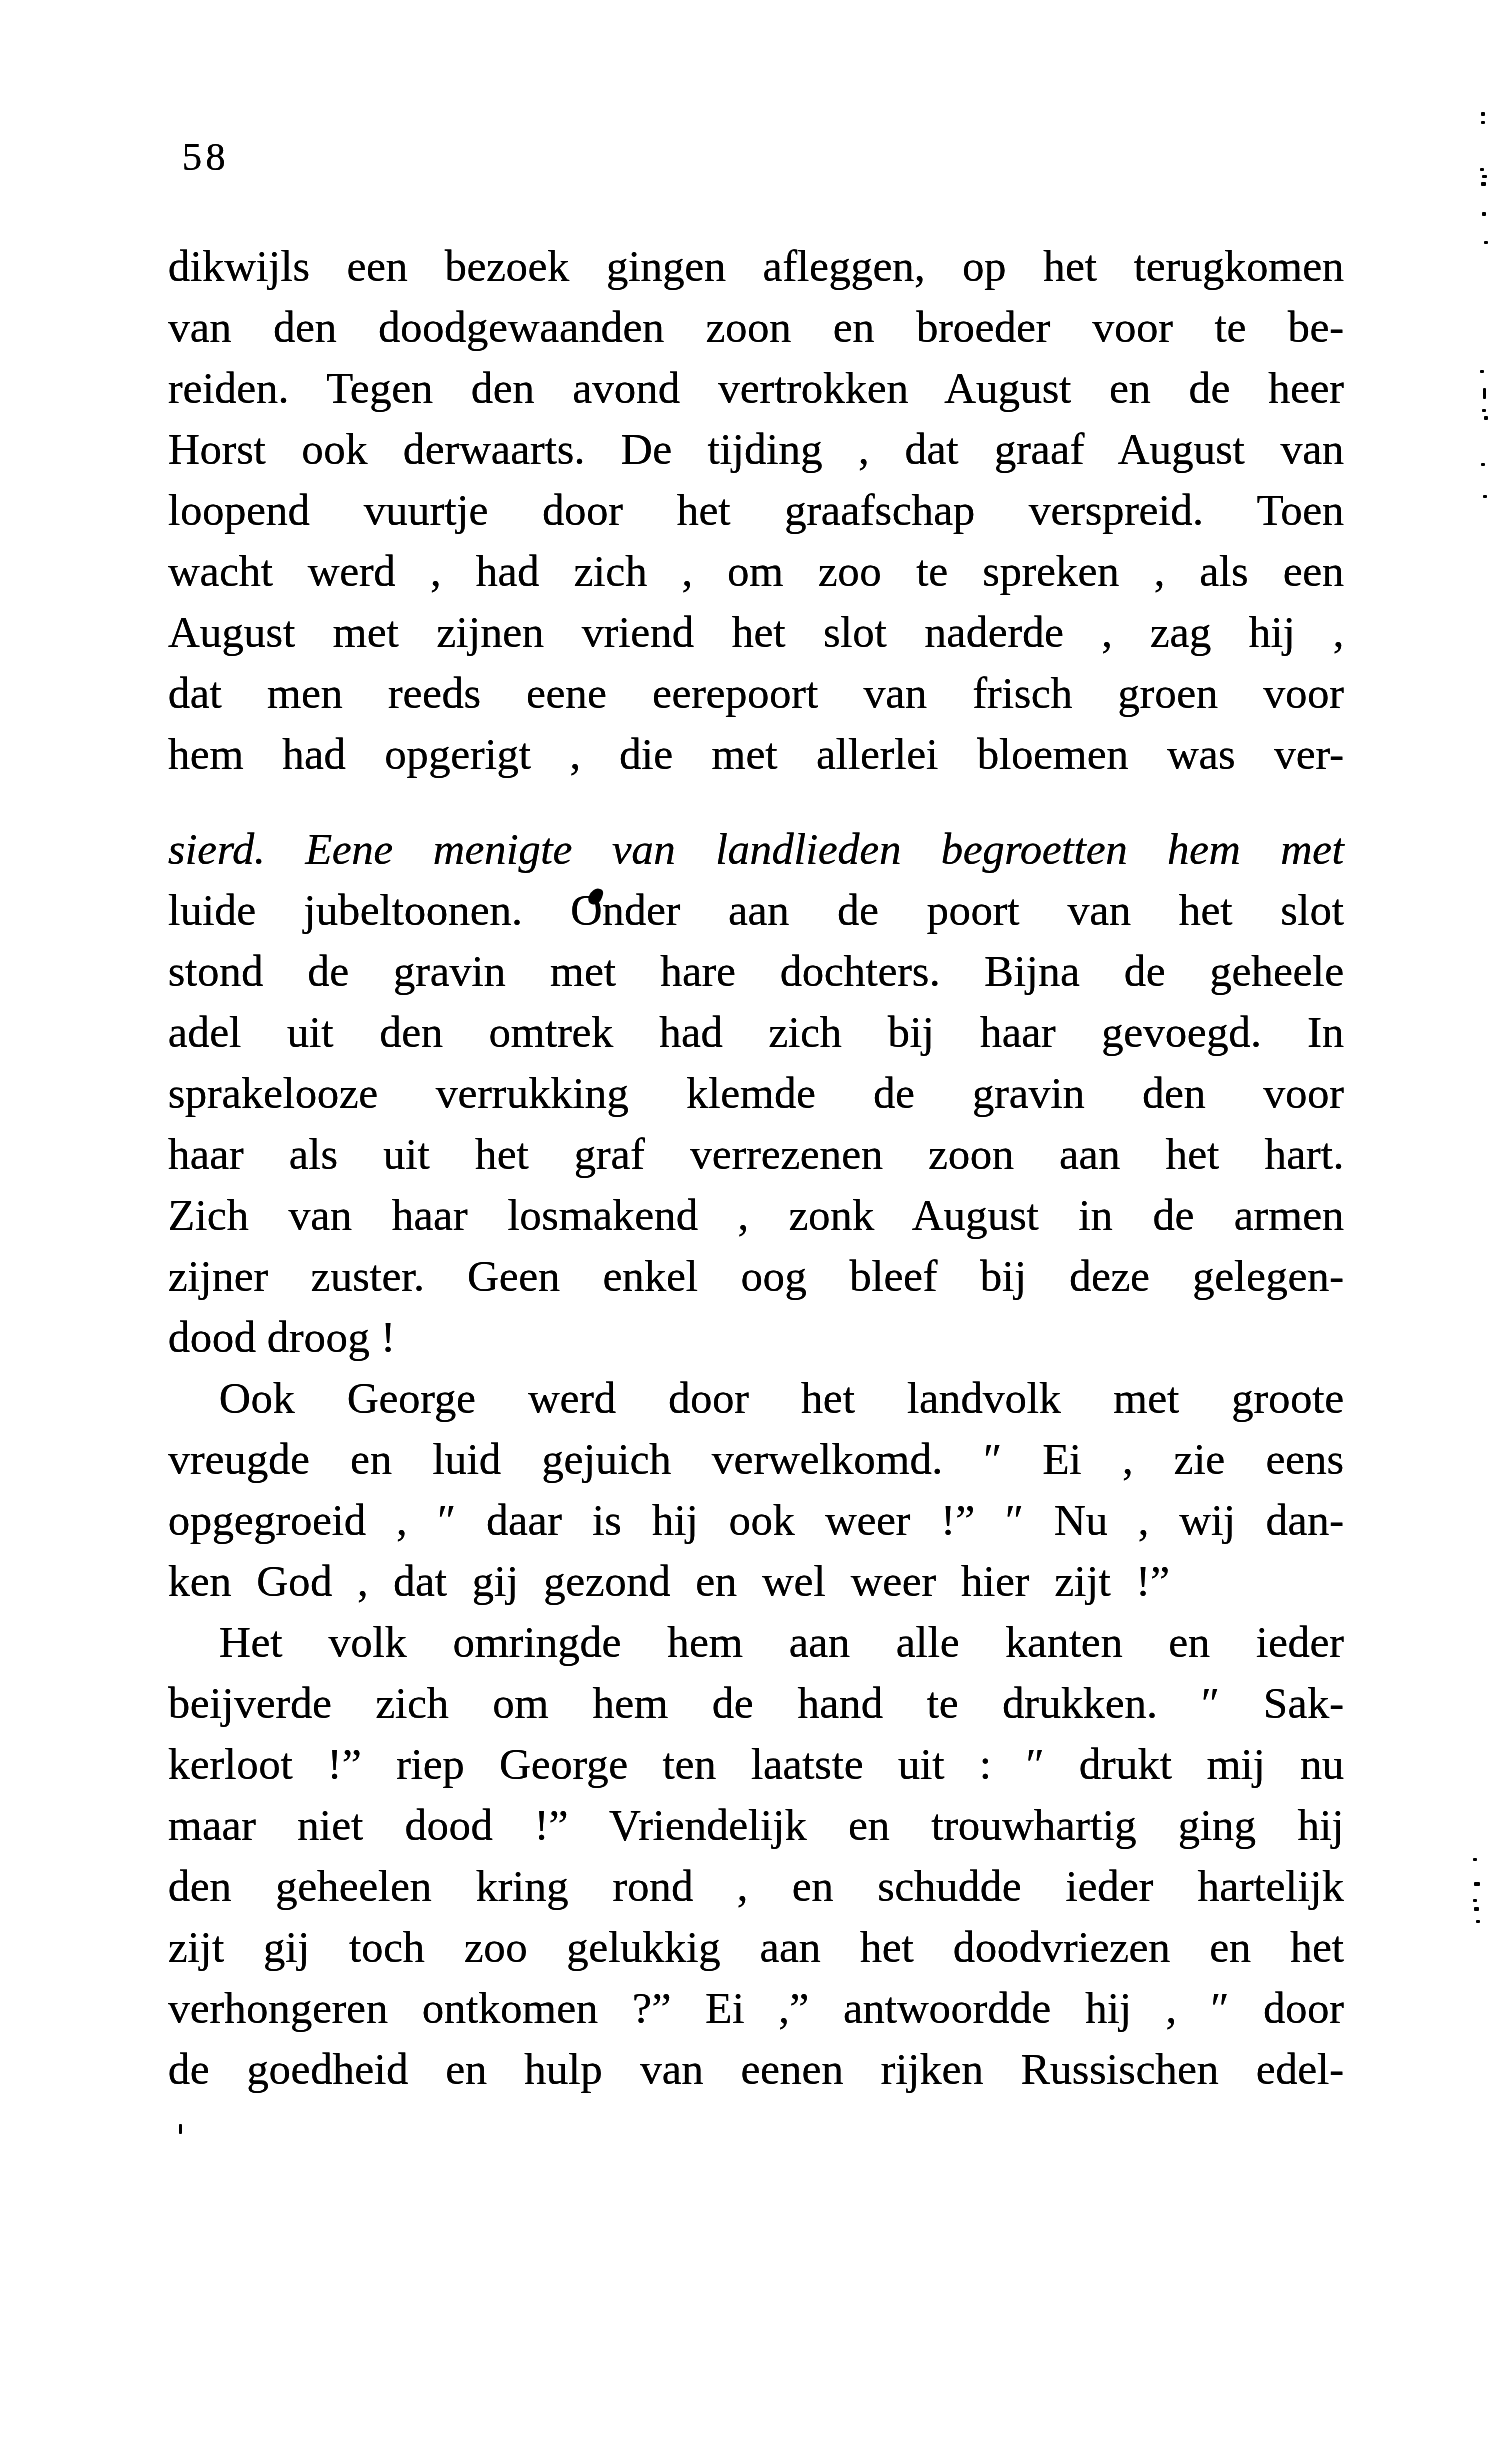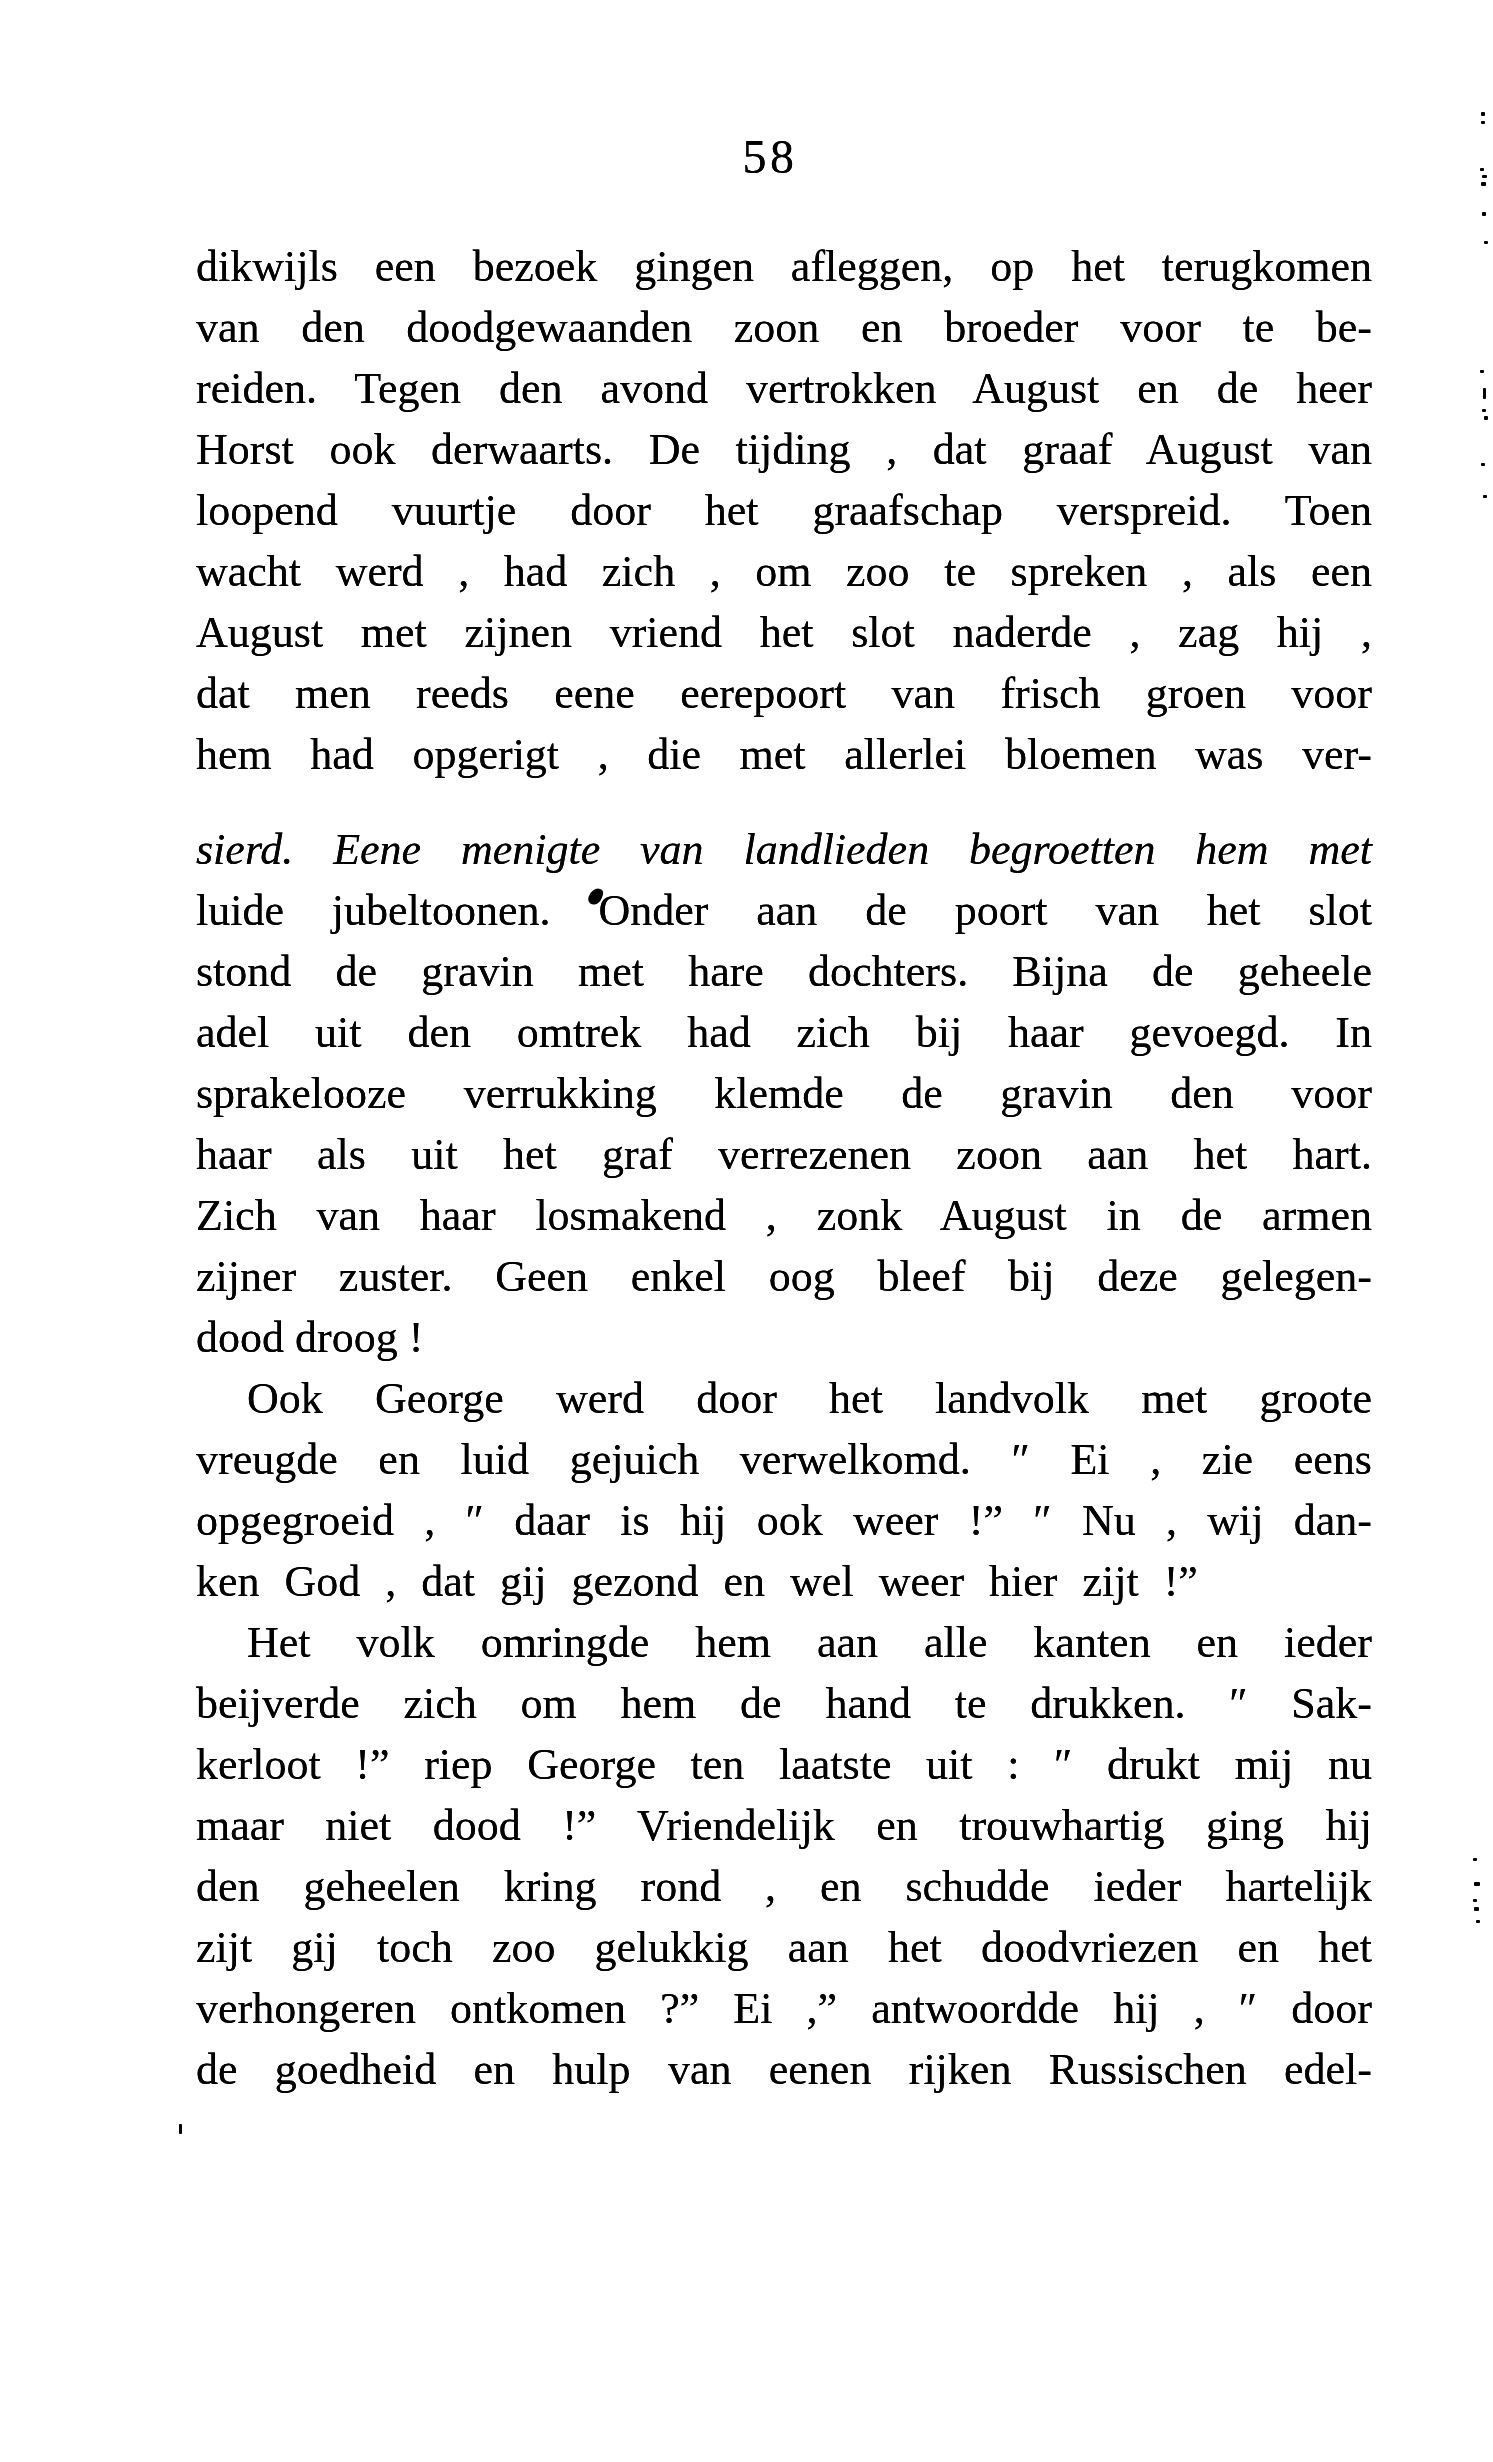--- a/index.html
+++ b/index.html
@@ -7,28 +7,27 @@
     position:relative;
     width:1494px; height:2462px;
     background:#ffffff;
     color:#000;
     font-family:"Liberation Serif","DejaVu Serif",serif;
     overflow:hidden;
   }
   .page-number {
     position:absolute;
     left:182px; top:133px; width:1176px;
-    text-align:center;
-    font-size:48px; line-height:48px;
+    font-size:40px; line-height:48px;
     letter-spacing:3.5px;
     text-shadow:0 0 0.5px #000;
   }
   .text-block {
     position:absolute;
-    left:196px; top:236px; width:1176px;
+    left:168px; top:236px; width:1176px;
     font-size:44px;
     line-height:61px;
     text-shadow:0 0 0.6px #000;
   }
   .line {
     text-align:justify;
     text-align-last:justify;
     height:61px;
     white-space:nowrap;
   }

